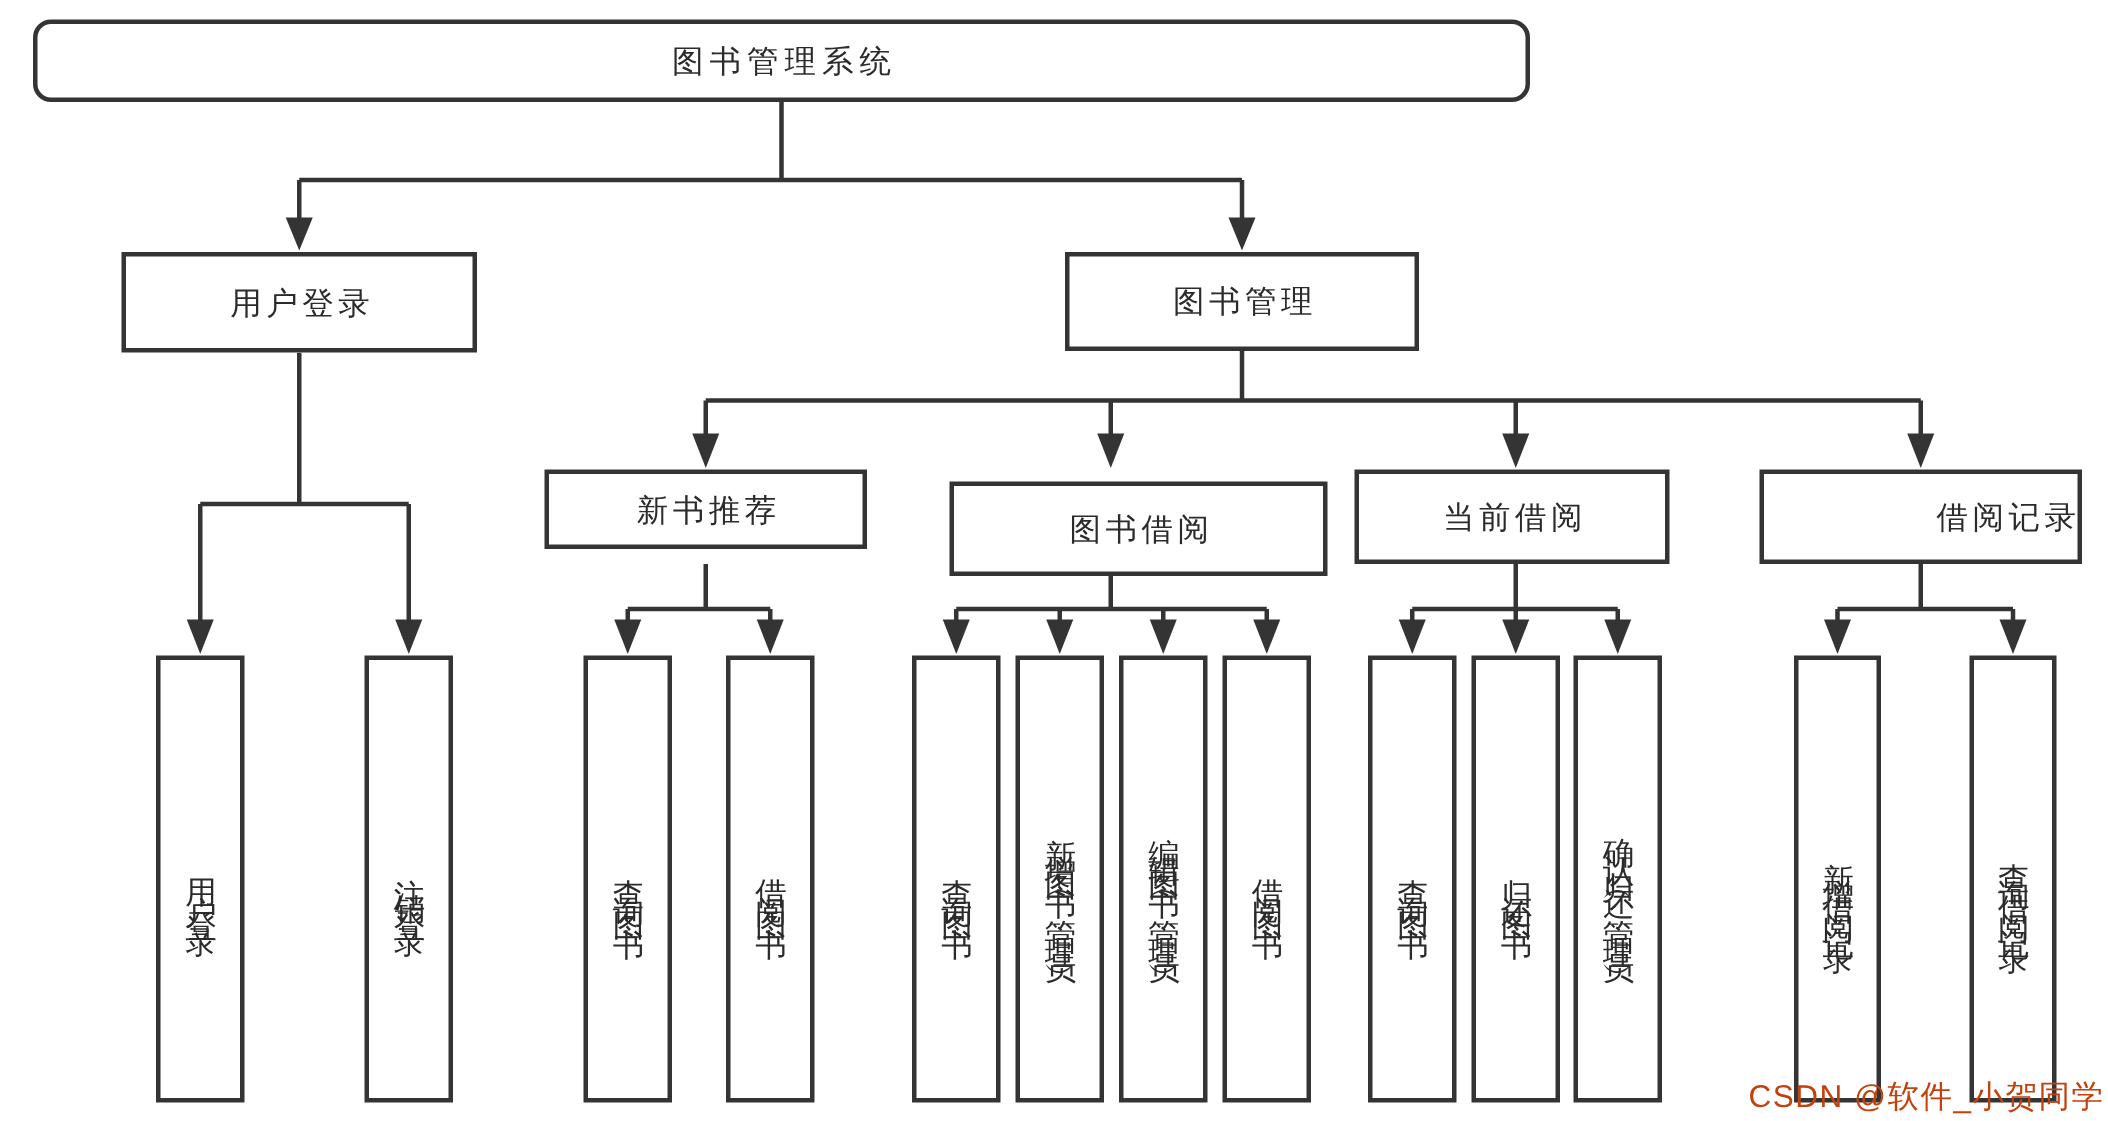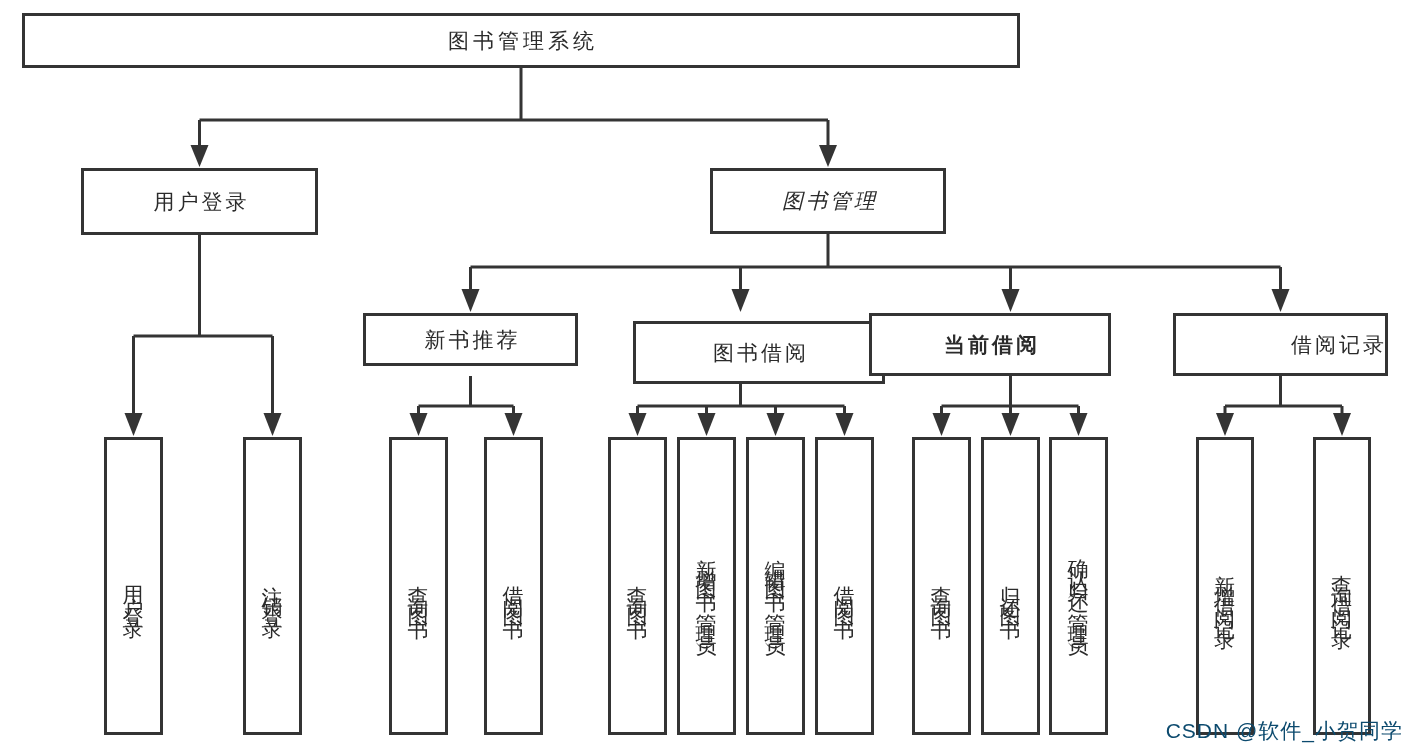--- a/index.html
+++ b/index.html
@@ -17,21 +17,21 @@
   .box.h{font-size:21px;letter-spacing:4px;white-space:nowrap;}
   .box.h .lbl{transform:translateX(2px);}
   .box.lvl2, .box.lvl3{font-size:21px;letter-spacing:3px;}
   .box.v .lbl{
     writing-mode:vertical-rl;text-orientation:mixed;
     font-size:21px;letter-spacing:11px;line-height:1;
     transform:translateY(5px);
   }
   .watermark{
     position:absolute;right:2px;bottom:2px;z-index:2;
-    font-size:21px;letter-spacing:1px;color:#0c4a6e;white-space:nowrap;
+    font-size:21px;letter-spacing:1px;color:#c2410c;white-space:nowrap;
   }
 </style>
 </head>
 <body>
 
 <div class="canvas">
 
   <svg class="connectors" width="1405" height="747" viewBox="0 0 1405 747">
     <path d="M521,68 V120 M199.5,120 H828 M199.5,120 V146 M828,120 V146"></path>
     <polygon points="190.5,145 208.5,145 199.5,167"></polygon>
@@ -60,38 +60,38 @@
     <path d="M1010.5,376 V406 M941.5,406 H1078.5 M941.5,406 V415 M1010.5,406 V415 M1078.5,406 V415"></path>
     <polygon points="932.5,413 950.5,413 941.5,436"></polygon>
     <polygon points="1001.5,413 1019.5,413 1010.5,436"></polygon>
     <polygon points="1069.5,413 1087.5,413 1078.5,436"></polygon>
 
     <path d="M1280.5,376 V406 M1225,406 H1342 M1225,406 V415 M1342,406 V415"></path>
     <polygon points="1216,413 1234,413 1225,436"></polygon>
     <polygon points="1333,413 1351,413 1342,436"></polygon>
   </svg>
 
-  <div class="box h lvl1" style="left:22px;top:13px;width:998px;height:55px;">
+  <div class="box h lvl1" style="left:22px;top:13px;width:998px;height:55px;border-radius:12px;">
     <span class="lbl">图书管理系统</span>
   </div>
 
   <div class="box h lvl2" style="left:81px;top:168px;width:237px;height:67px;">
     <span class="lbl">用户登录</span>
   </div>
-  <div class="box h lvl2" style="left:710px;top:168px;width:236px;height:66px;font-style:italic;">
+  <div class="box h lvl2" style="left:710px;top:168px;width:236px;height:66px;">
     <span class="lbl">图书管理</span>
   </div>
 
   <div class="box h lvl3" style="left:363px;top:313px;width:215px;height:53px;">
     <span class="lbl">新书推荐</span>
   </div>
   <div class="box h lvl3" style="left:633px;top:321px;width:252px;height:63px;">
     <span class="lbl">图书借阅</span>
   </div>
-  <div class="box h lvl3" style="left:869px;top:313px;width:242px;height:63px;font-weight:bold;">
+  <div class="box h lvl3" style="left:903px;top:313px;width:210px;height:63px;">
     <span class="lbl">当前借阅</span>
   </div>
   <div class="box h lvl3" style="left:1173px;top:313px;width:215px;height:63px;justify-content:flex-end;">
     <span class="lbl">借阅记录</span>
   </div>
 
   <div class="box v" style="left:104px;top:437px;width:59px;height:298px;">
     <span class="lbl">用户登录</span>
   </div>
   <div class="box v" style="left:243px;top:437px;width:59px;height:298px;">

